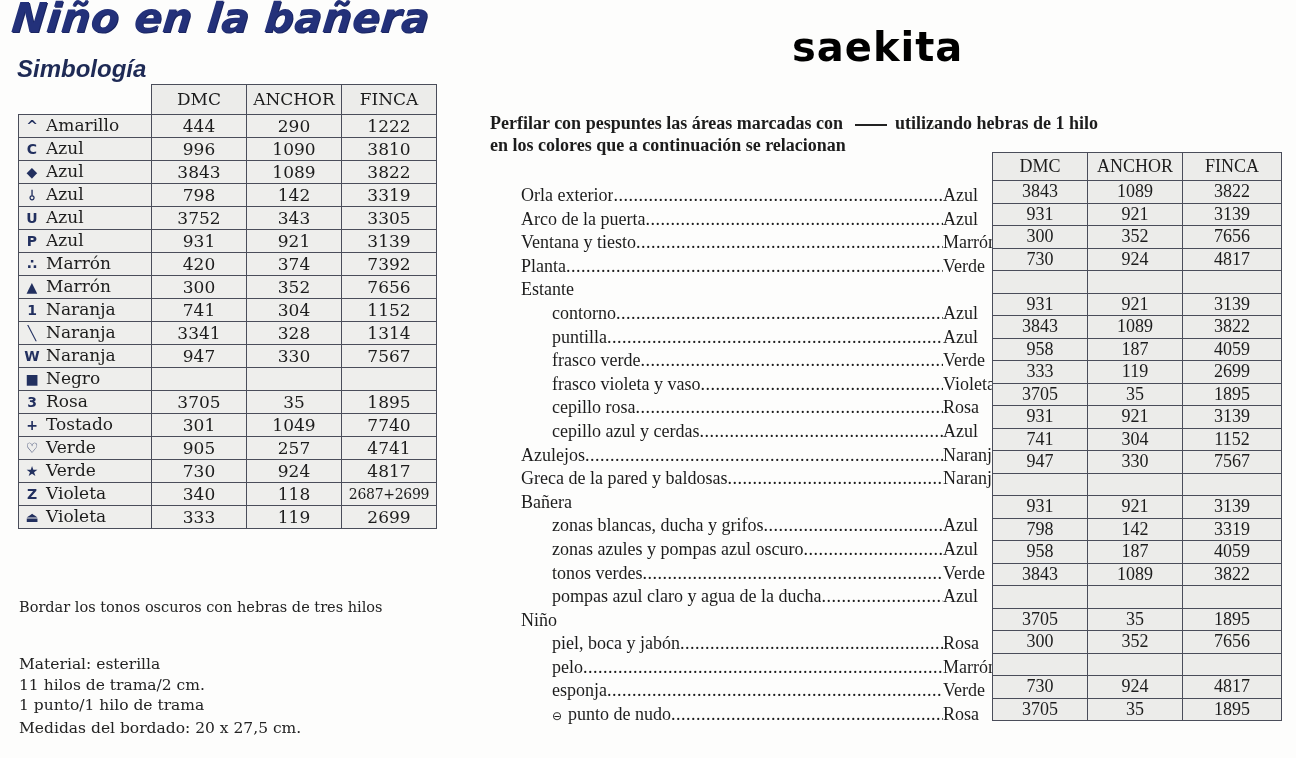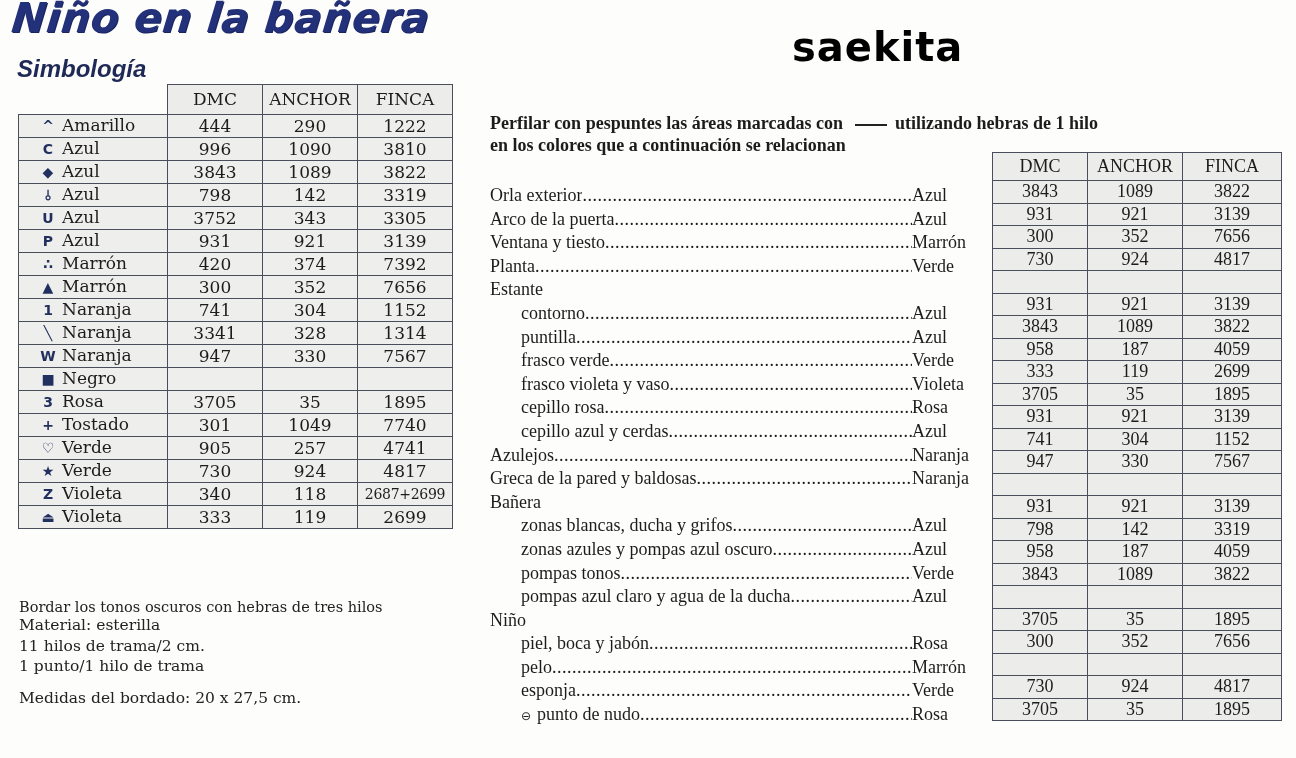--- a/index.html
+++ b/index.html
@@ -32,49 +32,49 @@
   table.sym {
     position: absolute; left: 18px; top: 84px;
     border-collapse: collapse; font-size: 17px;
   }
   table.sym td, table.sym th {
     border: 1.5px solid #4a4d5a; padding: 0; height: 21.5px; line-height: 21px;
     background: #eeeeec; text-align: center; font-weight: normal;
   }
   table.sym th { height: 29px; background: #ececea; font-size: 17px; }
   table.sym th.blank { background: transparent; border: none; border-bottom: 1.5px solid #4a4d5a; }
-  table.sym td.name { text-align: left; width: 128px; padding-left: 20px; }
+  table.sym td.name { text-align: left; width: 128px; padding-left: 4px; }
   table.sym td.c1 { width: 94px; text-align: center; }
   table.sym td.c2 { width: 94px; }
   table.sym td.c3 { width: 94px; }
   table.sym td.small { font-size: 14px; letter-spacing: -0.3px; }
   .glyph {
     display: inline-block; width: 18px; text-align: center;
     font-family: "DejaVu Sans", sans-serif; font-weight: bold;
     font-size: 14px; color: #22305f; margin-right: 5px;
   }
 
   .notes { position: absolute; left: 19px; font-size: 15.5px; color: #222; }
   .note1 { top: 599px; font-size: 14.5px; }
-  .note2 { top: 615px; line-height: 20.5px; }
+  .note2 { top: 654px; line-height: 20.5px; }
 
   
   .intro {
     position: absolute; left: 490px; top: 112px; width: 800px;
     font-size: 18px; line-height: 22px; color: #1c1c1c;
     font-family: "Liberation Serif", serif;
     font-weight: bold;
   }
   .intro .dash { display: inline-block; width: 32px; border-top: 2px solid #222; vertical-align: middle; margin: 0 8px 0 12px; }
 
   .list {
     position: absolute; left: 490px; top: 184px; width: 500px;
     font-family: "Liberation Serif", serif; font-size: 18px; color: #1c1c1c;
   }
-  .row { height: 23.6px; line-height: 23.6px; display: flex; white-space: nowrap; }
+  .row { height: 23.6px; line-height: 23.6px; display: flex; white-space: nowrap; margin-left: 31px; }
   .row .lbl { overflow: hidden; flex: 0 0 auto; }
   .row.indent .lbl { padding-left: 31px; }
   .row .dots { flex: 1 1 auto; overflow: hidden; min-width: 0; }
   .row .dots::after { content: "......................................................................................................................................................."; letter-spacing: 0.5px; }
   .row .col { flex: 0 0 auto; }
   .lblwrap { display: flex; width: 422px; }
   .bullet { font-family: "DejaVu Sans", sans-serif; font-size: 12px; margin-right: 6px; }
 
   table.thread {
     position: absolute; left: 992px; top: 152px;
@@ -215,21 +215,21 @@
         <td class="c3">2699</td>
       </tr>
     </tbody>
 </table>
 
 <div class="notes note1">Bordar los tonos oscuros con hebras de tres hilos</div>
 <div class="notes note2">
   <div>Material: esterilla</div>
   <div>11 hilos de trama/2 cm.</div>
   <div>1 punto/1 hilo de trama</div>
-  <div style="margin-top:11px">Medidas del bordado: 20 x 27,5 cm.</div>
+  <div style="margin-top:2px">Medidas del bordado: 20 x 27,5 cm.</div>
 </div>
 
 <div class="intro">
   <div>
     <span>Perfilar con pespuntes las áreas marcadas con</span><span class="dash"></span><span>utilizando hebras de 1 hilo</span>
   </div>
   <div>en los colores que a continuación se relacionan</div>
 </div>
 
 <div class="list" id="bs-list">
@@ -338,21 +338,21 @@
     </div>
     <div class="row indent">
       <div class="lblwrap">
         <span class="lbl"><span>zonas azules y pompas azul oscuro</span></span>
         <span class="dots"></span>
       </div>
       <span class="col">Azul</span>
     </div>
     <div class="row indent">
       <div class="lblwrap">
-        <span class="lbl"><span>pompas tonos</span></span>
+        <span class="lbl"><span>tonos verdes</span></span>
         <span class="dots"></span>
       </div>
       <span class="col">Verde</span>
     </div>
     <div class="row indent">
       <div class="lblwrap">
         <span class="lbl"><span>pompas azul claro y agua de la ducha</span></span>
         <span class="dots"></span>
       </div>
       <span class="col">Azul</span>

